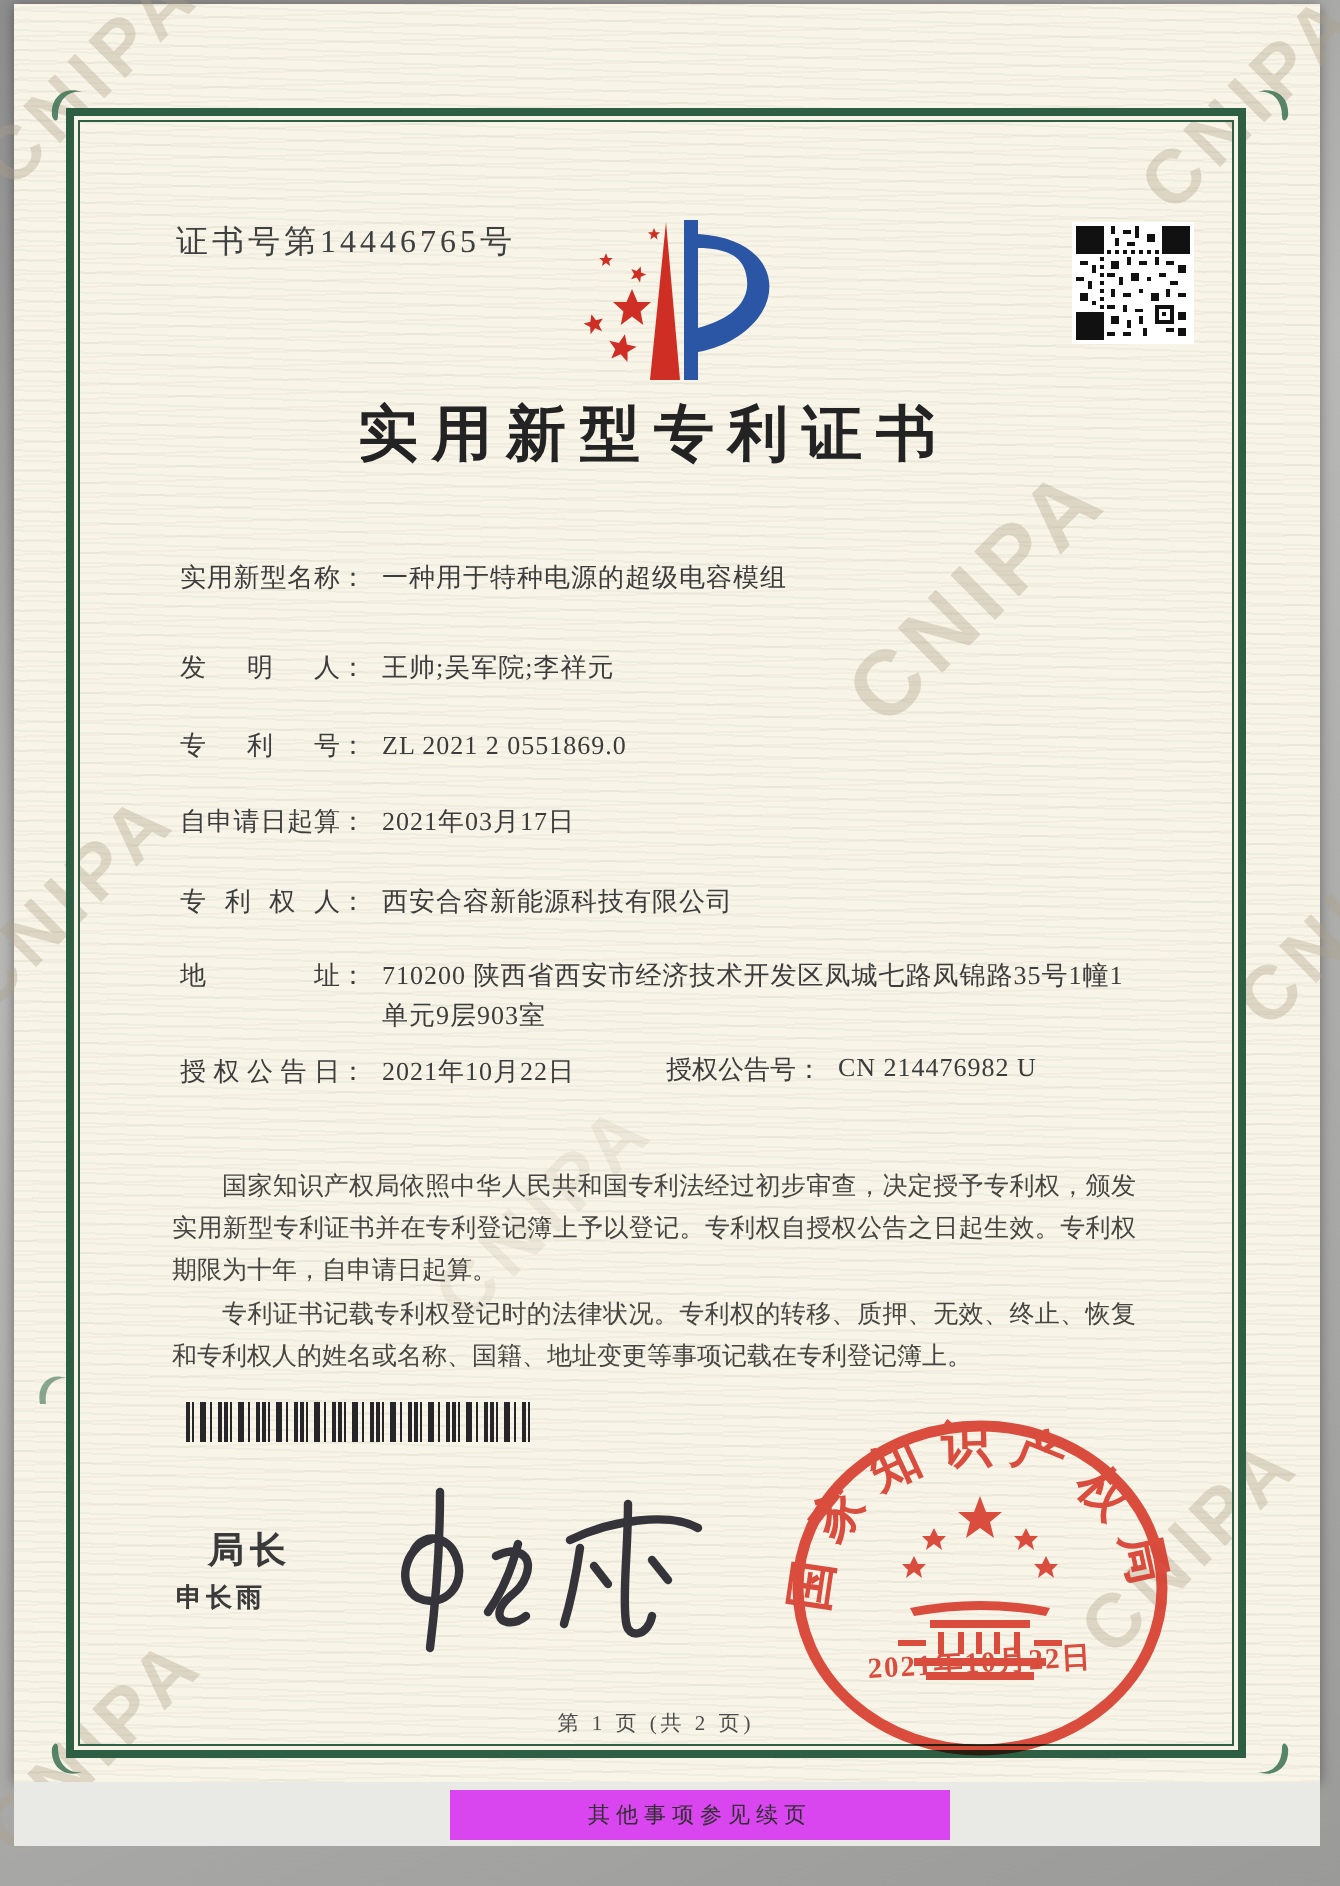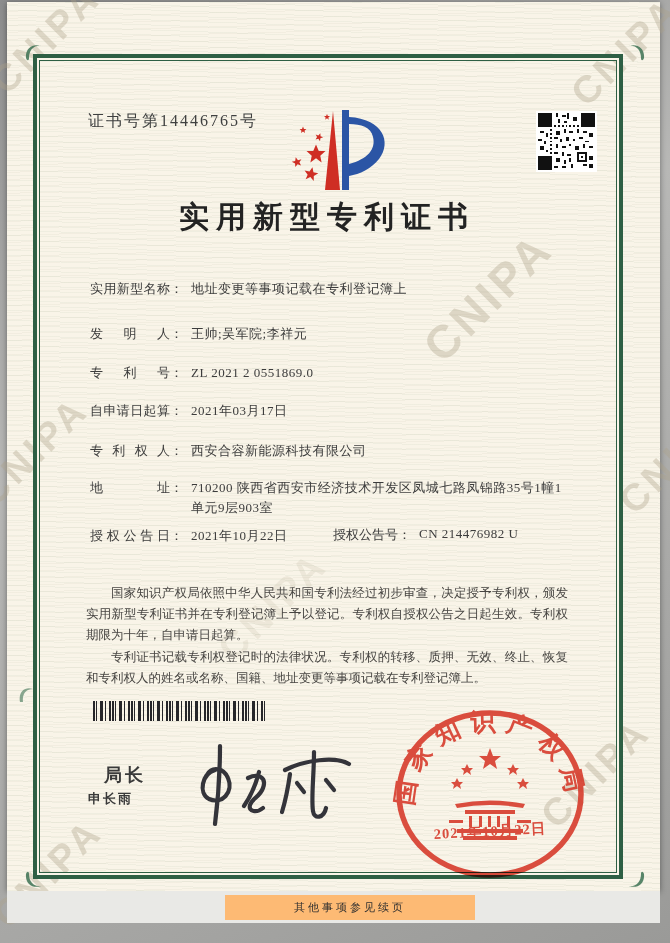--- a/index.html
+++ b/index.html
@@ -44,21 +44,21 @@
   .signer-name{position:absolute;left:88px;top:790px;font-family:"Liberation Sans","DejaVu Sans",sans-serif;
          font-weight:700;font-size:13px;color:#3a3a3a;letter-spacing:2px;}
   .signature{position:absolute;left:185px;top:740px;width:180px;height:92px;}
   .seal{position:absolute;left:391px;top:708px;width:198px;height:175px;z-index:5;
         opacity:.9;mix-blend-mode:multiply;}
   .seal-date{position:absolute;left:14px;top:114px;width:170px;text-align:center;
         font-size:14.5px;font-weight:700;color:#d63a2b;letter-spacing:1px;transform:rotate(-3deg);}
   .page-ind{position:absolute;left:33px;width:590px;top:855px;text-align:center;
         font-size:10.5px;letter-spacing:2px;color:#4c4c4c;}
   .strip{position:absolute;left:7px;top:891px;width:653px;height:32px;background:#e9e9e6;z-index:3;}
-  .note-box{position:absolute;left:218px;top:4px;width:250px;height:25px;background:#fdba74;
+  .note-box{position:absolute;left:218px;top:4px;width:250px;height:25px;background:#d946ef;
         display:flex;align-items:center;justify-content:center;}
   .note{font-size:11px;letter-spacing:3px;color:#2f2f2f;}
   svg{display:block;}
 </style>
 </head>
 <body>
 
 <div class="screen">
 
   <div class="paper"></div>
@@ -175,21 +175,21 @@
           <rect x="23" y="26" width="2" height="1"></rect>
           <rect x="26" y="26" width="2" height="2"></rect>
       </g>
     </svg>
 
     <div class="title">实用新型专利证书</div>
 
     <div class="row r1">
       <span class="flabel">实用新型名称</span>
         <span class="fcolon">：</span>
-        <span class="fvalue">地址变更等事项记载在专利登记簿上</span>
+        <span class="fvalue">一种用于特种电源的超级电容模组</span>
     </div>
     <div class="row r2">
       <span class="flabel">发明人</span>
         <span class="fcolon">：</span>
         <span class="fvalue">王帅;吴军院;李祥元</span>
     </div>
     <div class="row r3">
       <span class="flabel">专利号</span>
         <span class="fcolon">：</span>
         <span class="fvalue">ZL 2021 2 0551869.0</span>
@@ -266,20 +266,21 @@
           <rect x="116" y="108" width="3" height="11"></rect>
           <rect x="58" y="112" width="14" height="3"></rect>
             <rect x="126" y="112" width="14" height="3"></rect>
           <rect x="66" y="121" width="66" height="4"></rect>
             <rect x="72" y="128" width="54" height="4"></rect>
         </g>
       </svg>
       <div class="seal-date">2021年10月22日</div>
     </div>
 
+    <div class="page-ind">第 1 页 (共 2 页)</div>
   </div>
 
   <div class="strip">
     <div class="note-box">
       <span class="note">其他事项参见续页</span>
     </div>
   </div>
 
 </div>
 

